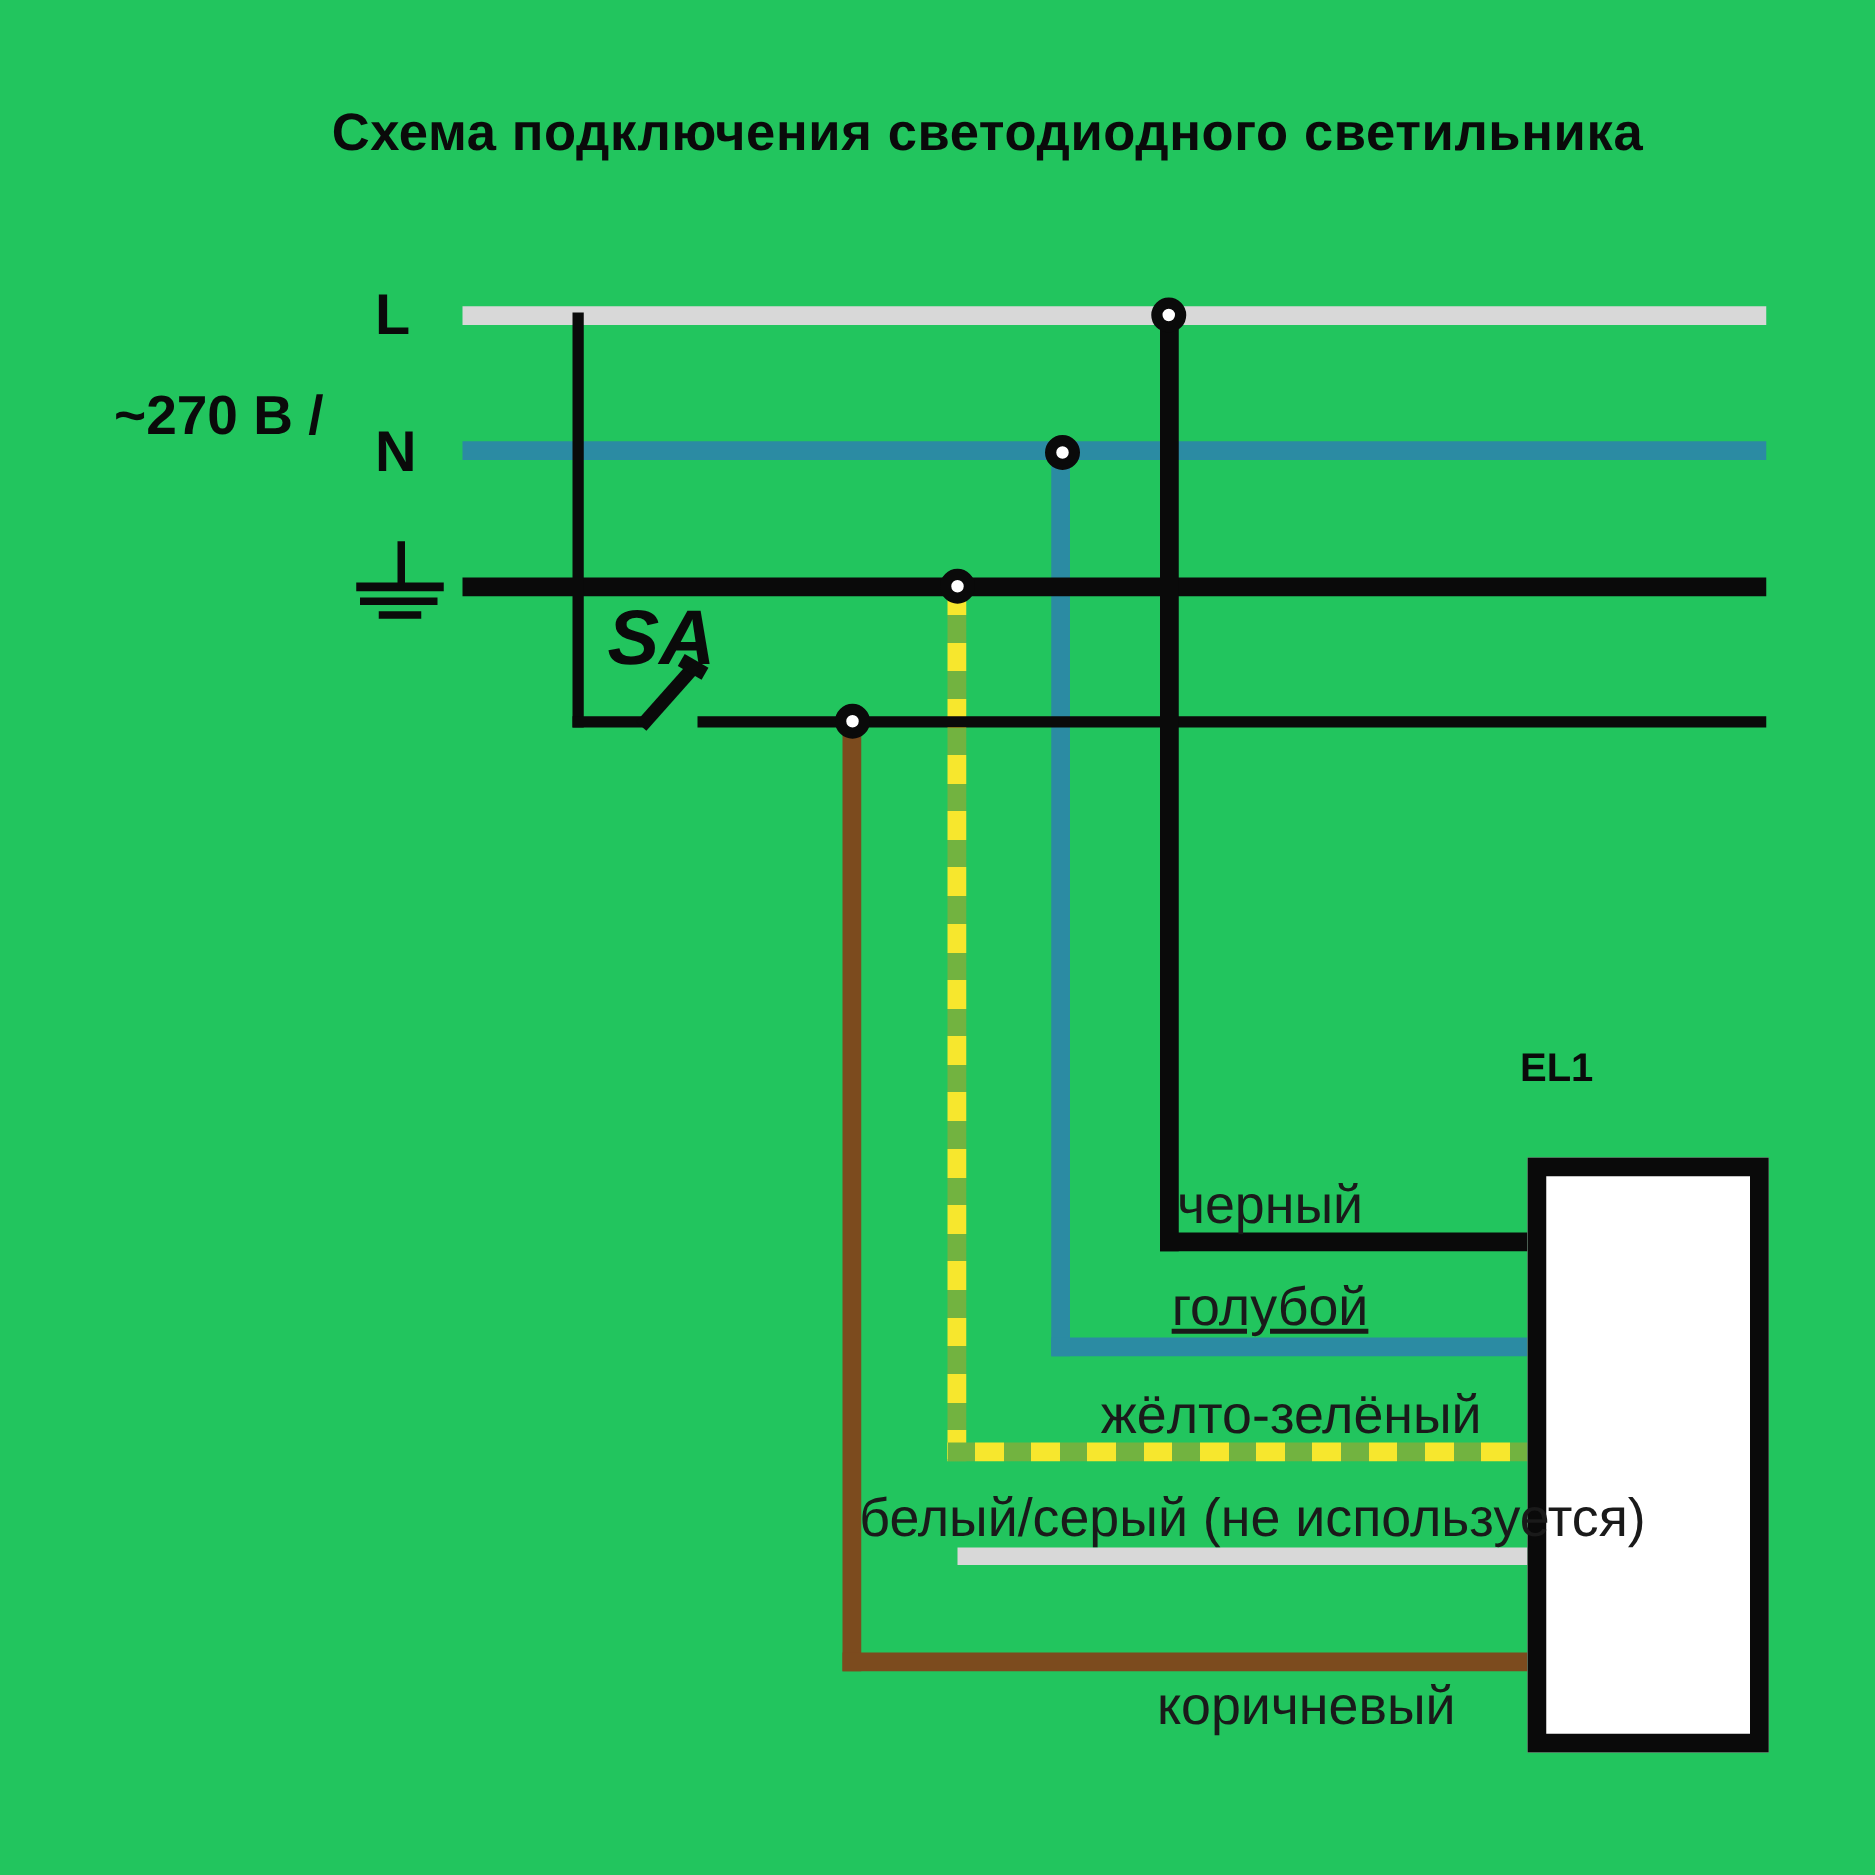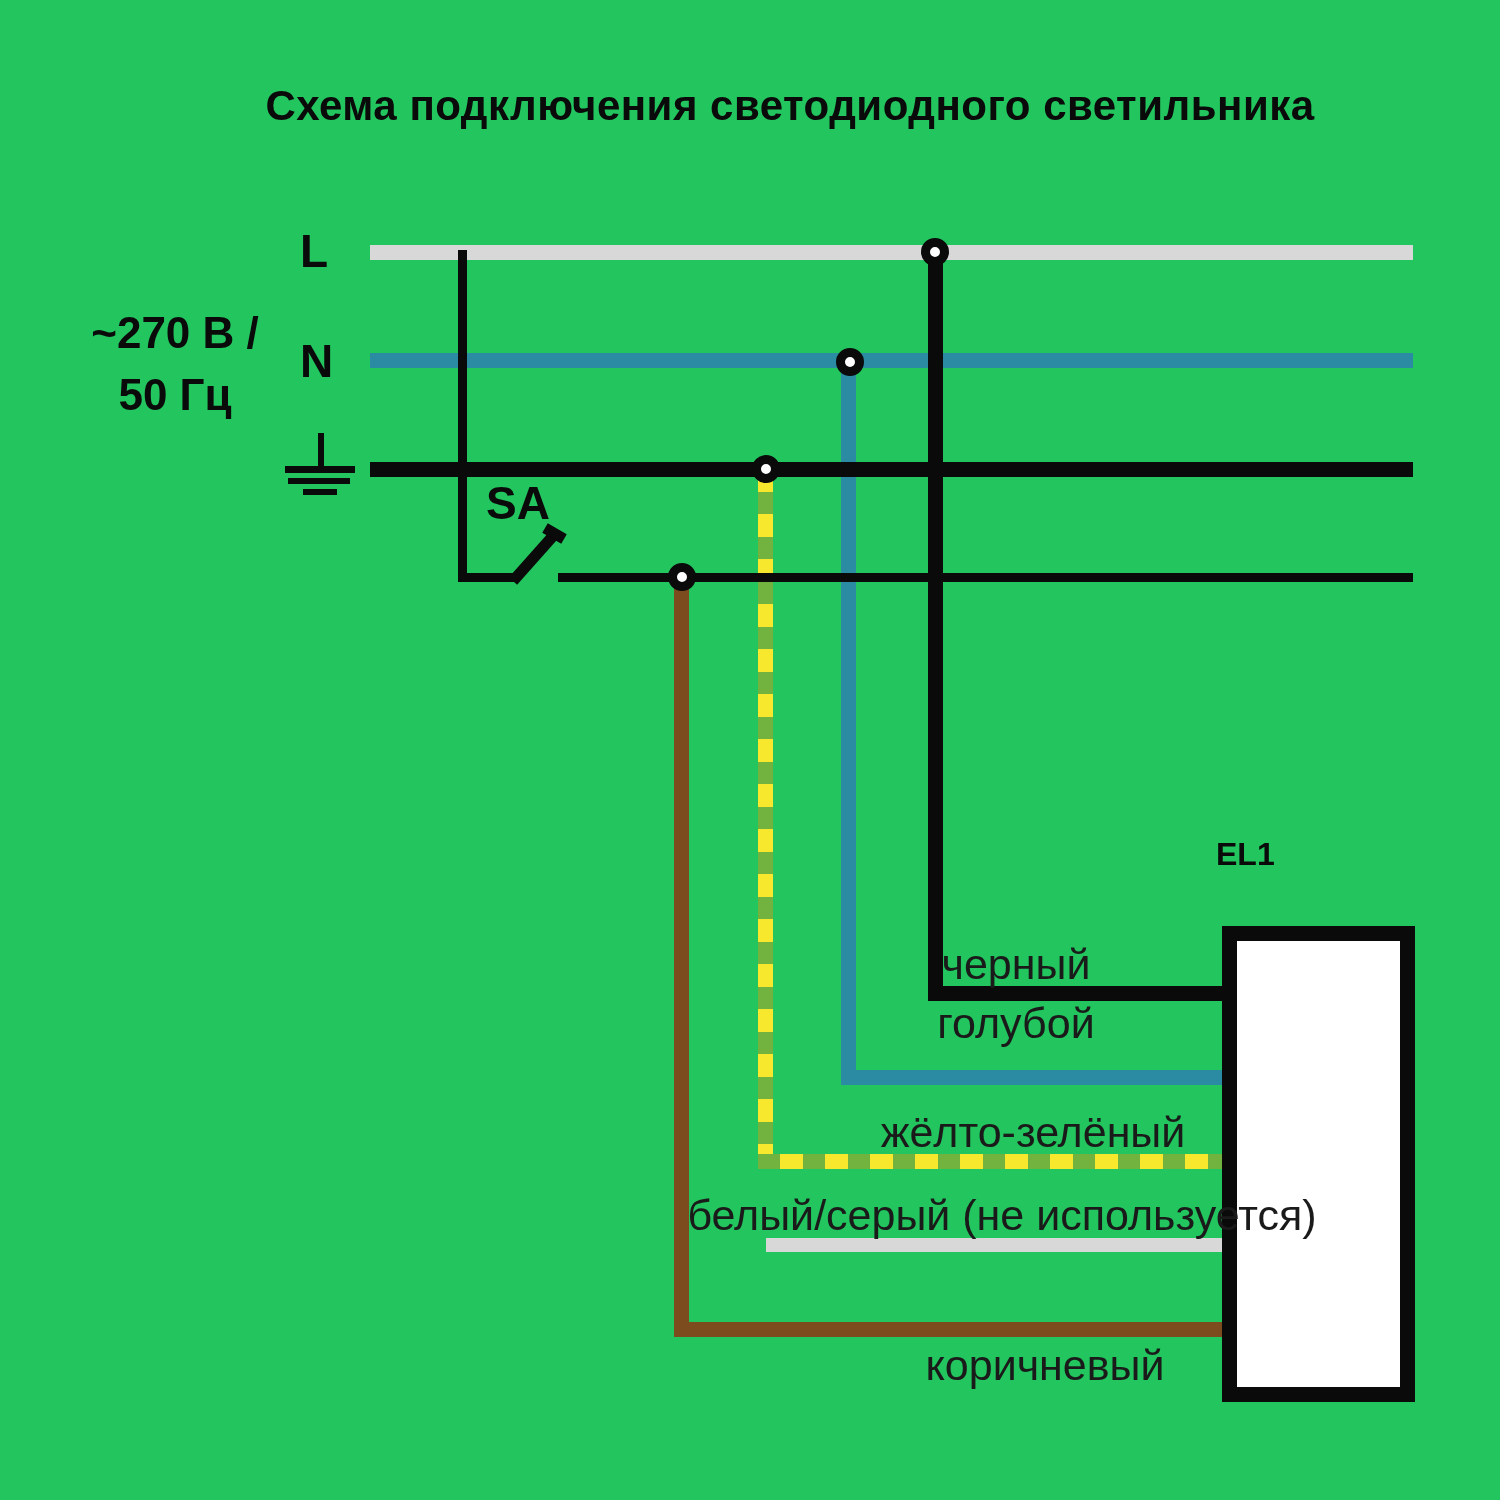--- a/index.html
+++ b/index.html
@@ -32,21 +32,21 @@
   .line-pe{left:370px;top:462px;width:1043px;height:15px;background:#0a0a0a;}
   .line-sw{left:558px;top:573px;width:855px;height:9px;background:#0a0a0a;}
   
   .gnd-stem{left:318px;top:433px;width:6px;height:36px;}
   .gnd-b1{left:285px;top:466px;width:70px;height:7px;}
   .gnd-b2{left:288px;top:478px;width:62px;height:6px;}
   .gnd-b3{left:303px;top:489px;width:34px;height:6px;}
   
   .sw-vert{left:458px;top:250px;width:9px;height:332px;background:#0a0a0a;}
   .sw-stub{left:458px;top:573px;width:60px;height:9px;background:#0a0a0a;}
-  .sw-label{left:486px;top:480px;font-size:46px;font-weight:bold;color:#0a0a0a;line-height:1;}
+  .sw-label{left:486px;top:480px;font-size:62px;font-weight:bold;color:#0a0a0a;line-height:1;font-style:italic;}
   
   .w-black-v{left:928px;top:252px;width:15px;height:749px;background:#0a0a0a;}
   .w-black-h{left:928px;top:986px;width:294px;height:15px;background:#0a0a0a;}
   .w-blue-v{left:841px;top:362px;width:15px;height:723px;background:#2b8ba3;}
   .w-blue-h{left:841px;top:1070px;width:381px;height:15px;background:#2b8ba3;}
   .w-yg-v{
     left:758px;top:469px;width:15px;height:700px;
     background:repeating-linear-gradient(180deg,#f7e72d 0px,#f7e72d 23px,#72b340 23px,#72b340 45px);
   }
   .w-yg-h{
@@ -71,35 +71,34 @@
     border:15px solid #0a0a0a;background:#ffffff;
     box-sizing:border-box;
   }
   .el1-label{left:1216px;top:838px;font-size:32px;font-weight:bold;color:#0a0a0a;line-height:1;}
   
   .wire-label{
     font-size:43px;font-weight:normal;color:#1a1a1a;line-height:1.1;
     transform:translateX(-50%);white-space:nowrap;
   }
   .lbl-black{left:1016px;top:941px;}
-  .lbl-blue{left:1016px;top:1000px;}
+  .lbl-blue{left:1016px;top:1023px;text-decoration:underline;}
   .lbl-yg{left:1013px;top:1109px;margin-left:20px;}
   .lbl-gray{left:986px;top:1192px;margin-left:16px;}
   .lbl-brown{left:1013px;top:1342px;margin-left:32px;}
 </style>
 </head>
 <body>
 
 <div id="canvas">
 
   <div class="abs title">Схема подключения светодиодного светильника</div>
 
   <div class="abs voltage">
     <div>~270 В /</div>
-    <div>50 Гц</div>
   </div>
   <div class="abs bus-label" style="left:300px;top:228px;">L</div>
   <div class="abs bus-label" style="left:300px;top:338px;">N</div>
 
   <div class="abs line-l"></div>
   <div class="abs line-n"></div>
 
   <div class="abs w-blue-v"></div>
   <div class="abs w-blue-h"></div>
 

